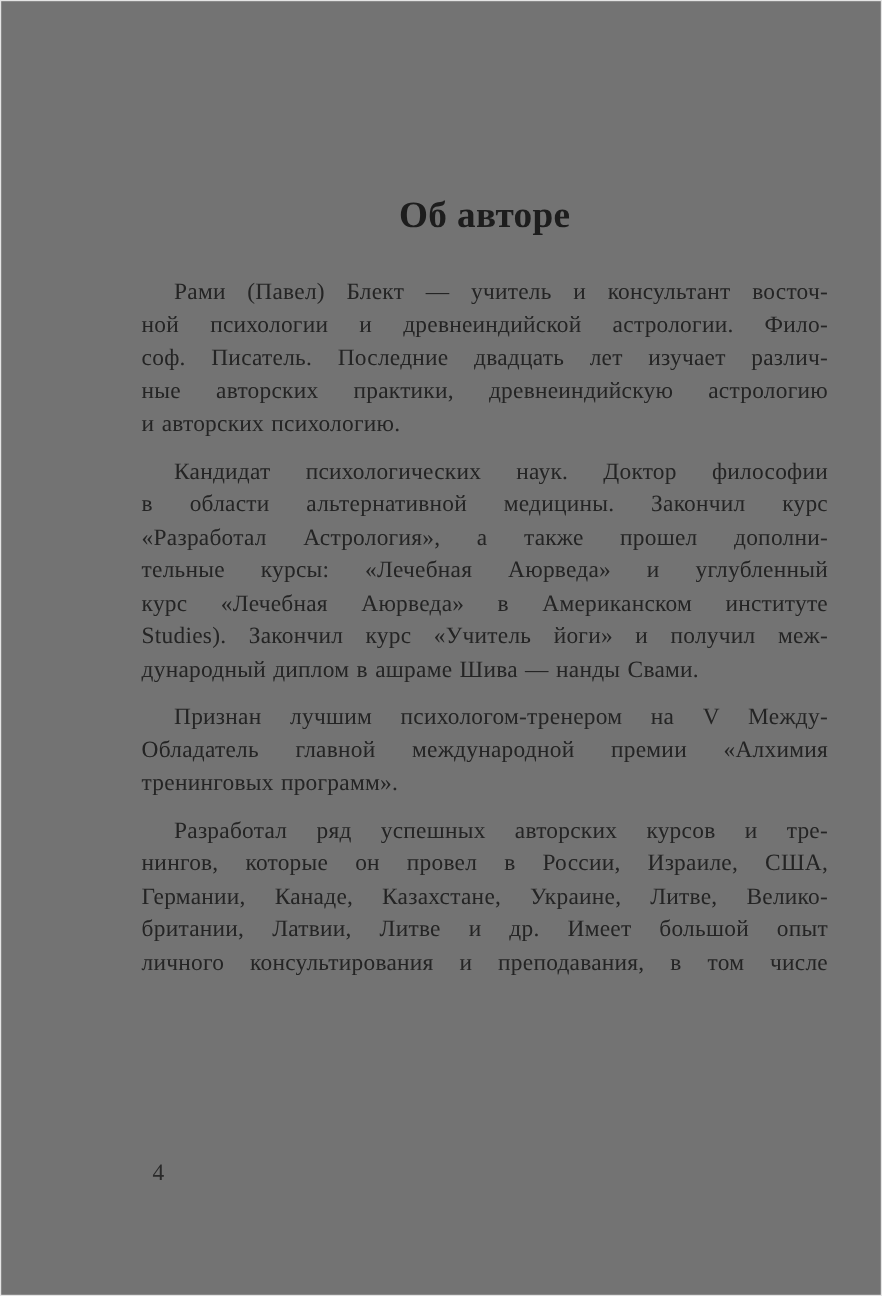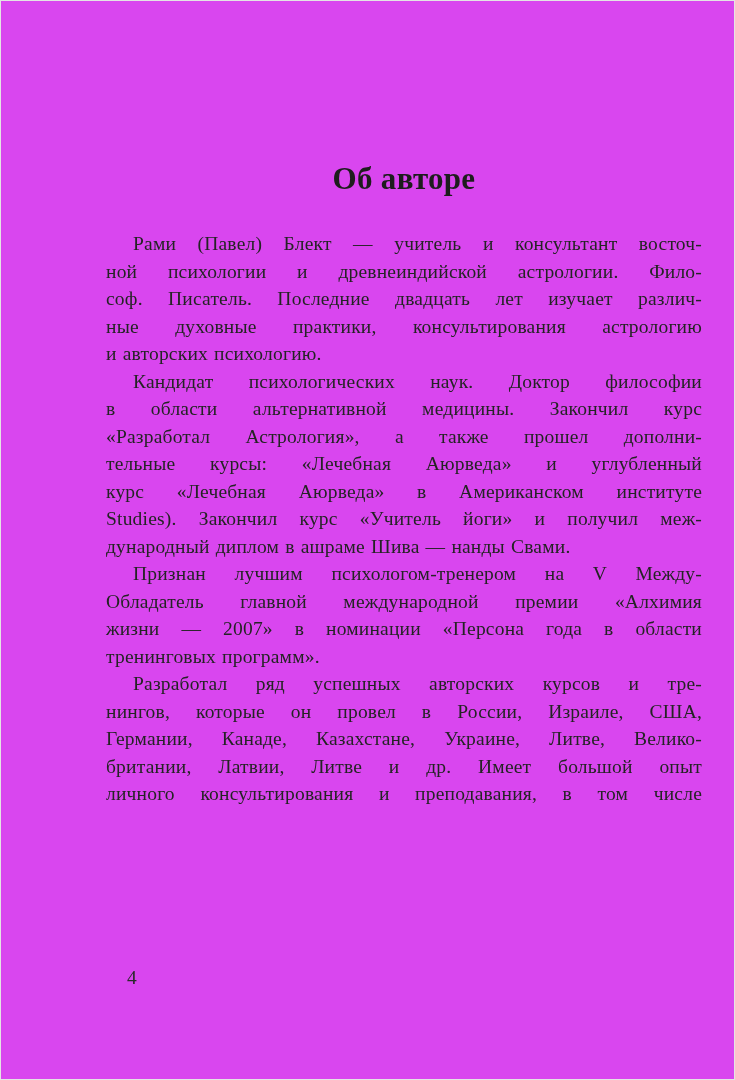--- a/index.html
+++ b/index.html
@@ -5,41 +5,41 @@
   html, body {
     margin: 0;
     padding: 0;
     background: #ffffff;
   }
   .page {
     position: relative;
     width: 735px;
     height: 1080px;
     box-sizing: border-box;
-    background: #d946ef;
+    background: #737373;
     border: 1px solid #e4e4e4;
     font-family: "Liberation Serif", "DejaVu Serif", serif;
     color: #242424;
     overflow: hidden;
   }
   .text-col {
     position: absolute;
     left: 105px;
     top: 160px;
     width: 596px;
   }
   .title {
     margin: 0 0 33px 0;
     text-align: center;
     font-size: 31px;
     font-weight: bold;
     letter-spacing: 0.3px;
     color: #1d1d1d;
   }
-  .para { margin: 0; padding: 0; }
+  .para { margin: 12px; padding: 0; }
   .line {
     font-size: 19.5px;
     line-height: 27.5px;
     height: 27.5px;
     letter-spacing: 0.2px;
     word-spacing: 1px;
   }
   .line.j {
     text-align: justify;
     text-align-last: justify;
@@ -59,36 +59,35 @@
 <body>
 
 <div class="page">
   <div class="text-col">
     <h1 class="title">Об авторе</h1>
     <div id="text-block">
         <div class="para">
           <div class="line first j">Рами (Павел) Блект — учитель и консультант восточ-</div>
           <div class="line j">ной психологии и древнеиндийской астрологии. Фило-</div>
           <div class="line j">соф. Писатель. Последние двадцать лет изучает различ-</div>
-          <div class="line j">ные духовные практики, консультирования астрологию</div>
+          <div class="line j">ные авторских практики, древнеиндийскую астрологию</div>
           <div class="line last">и авторских психологию.</div>
         </div>
         <div class="para">
           <div class="line first j">Кандидат психологических наук. Доктор философии</div>
           <div class="line j">в области альтернативной медицины. Закончил курс</div>
           <div class="line j">«Разработал Астрология», а также прошел дополни-</div>
           <div class="line j">тельные курсы: «Лечебная Аюрведа» и углубленный</div>
           <div class="line j">курс «Лечебная Аюрведа» в Американском институте</div>
           <div class="line j">Studies). Закончил курс «Учитель йоги» и получил меж-</div>
           <div class="line last">дународный диплом в ашраме Шива — нанды Свами.</div>
         </div>
         <div class="para">
           <div class="line first j">Признан лучшим психологом-тренером на V Между-</div>
           <div class="line j">Обладатель главной международной премии «Алхимия</div>
-          <div class="line j">жизни — 2007» в номинации «Персона года в области</div>
           <div class="line last">тренинговых программ».</div>
         </div>
         <div class="para">
           <div class="line first j">Разработал ряд успешных авторских курсов и тре-</div>
           <div class="line j">нингов, которые он провел в России, Израиле, США,</div>
           <div class="line j">Германии, Канаде, Казахстане, Украине, Литве, Велико-</div>
           <div class="line j">британии, Латвии, Литве и др. Имеет большой опыт</div>
           <div class="line j">личного консультирования и преподавания, в том числе</div>
         </div>
       </div>

